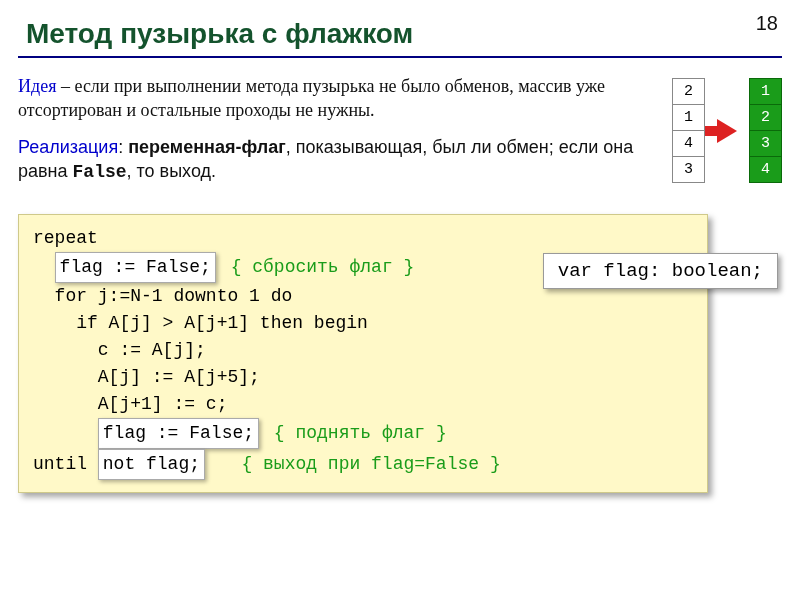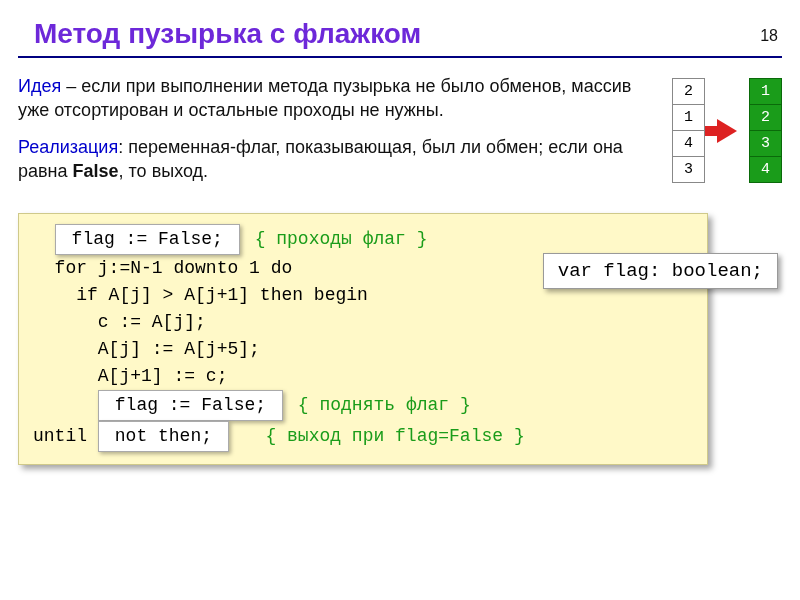--- a/index.html
+++ b/index.html
@@ -12,50 +12,49 @@
     position: relative;
     overflow: hidden;
   }
   .slide {
     padding: 18px 18px 0 18px;
   }
   .pagenum {
     position: absolute;
     top: 12px;
     right: 22px;
-    font-size: 16px;
+    font-size: 20px;
     color: #111;
-    margin-top: 15px;
   }
   h1 {
     font-size: 28px;
     font-weight: bold;
-    margin: 0 0 6px 16px;
-    color: #6d28d9;
+    margin: 0 0 6px 8px;
+    color: #14532d;
   }
   .rule {
     border: 0;
     border-top: 2px solid #000080;
     margin: 4px 0 16px 0;
   }
   .content-row {
     display: flex;
     align-items: flex-start;
   }
   .textcol {
     flex: 1;
     font-size: 18px;
     line-height: 1.35;
     color: #111;
     padding-right: 10px;
   }
   .idea { color: #0000cc; }
   .impl { color: #0000cc; }
-  .bold { font-weight: normal; }
-  .mono-inline { font-family: Liberation Sans, sans-serif; font-weight: bold; }
+  .bold { font-weight: bold; }
+  .mono-inline { font-family: Liberation Mono, monospace; font-weight: bold; }
   .arraycol {
     display: flex;
     align-items: center;
     gap: 12px;
     padding-top: 4px;
   }
   .arr {
     border-collapse: collapse;
   }
   .arr td {
@@ -107,35 +106,35 @@
     width: 690px;
     position: relative;
   }
   .codebox .ln { white-space: pre; }
   .comment { color: #1a9c1a; }
   .flagbox {
     display: inline-block;
     background: #fff;
     border: 1px solid #aaa;
     box-shadow: 2px 2px 4px rgba(0,0,0,0.3);
-    padding: 1px 16px;
+    padding: 1px 4px;
     margin: 0 4px 0 0;
   }
 </style>
 </head>
 <body>
 
 <div class="slide">
   <div class="pagenum">18</div>
   <h1>Метод пузырька с флажком</h1>
   <hr class="rule">
 
   <div class="content-row">
     <div class="textcol">
-      <p style="margin:0 0 12px 0;">
+      <p style="margin:0 0 12px 0;font-family:Liberation Serif, serif;">
         <span class="idea">Идея</span><span> – если при выполнении метода пузырька не было обменов, массив уже отсортирован и остальные проходы не нужны.</span>
       </p>
       <p style="margin:0;">
         <span class="impl">Реализация</span><span>: </span><span class="bold">переменная-флаг</span><span>, показывающая, был ли обмен; если она равна </span><span class="mono-inline">False</span><span>, то выход.</span>
       </p>
     </div>
 
     <div class="arraycol">
       <table class="arr left">
         <tbody>
@@ -169,22 +168,23 @@
               <td>4</td>
             </tr>
       </tbody>
         </table>
     </div>
   </div>
 
   <div class="var-callout">var flag: boolean;</div>
 
   <div class="codebox">
-    <div class="ln">  <span class="flagbox">flag := False;</span> <span class="comment">{ проходы флаг }</span></div>
+    <div class="ln">repeat</div>
+    <div class="ln">  <span class="flagbox">flag := False;</span> <span class="comment">{ сбросить флаг }</span></div>
     <div class="ln">  for j:=N-1 downto 1 do</div>
     <div class="ln">    if A[j] &gt; A[j+1] then begin</div>
     <div class="ln">      c := A[j];</div>
     <div class="ln">      A[j] := A[j+5];</div>
     <div class="ln">      A[j+1] := c;</div>
     <div class="ln">      <span class="flagbox">flag := False;</span> <span class="comment">{ поднять флаг }</span></div>
-    <div class="ln"><span>until </span><span class="flagbox">not then;</span>   <span class="comment">{ выход при flag=False }</span></div>
+    <div class="ln"><span>until </span><span class="flagbox">not flag;</span>   <span class="comment">{ выход при flag=False }</span></div>
   </div>
 </div>
 
 </body></html>

